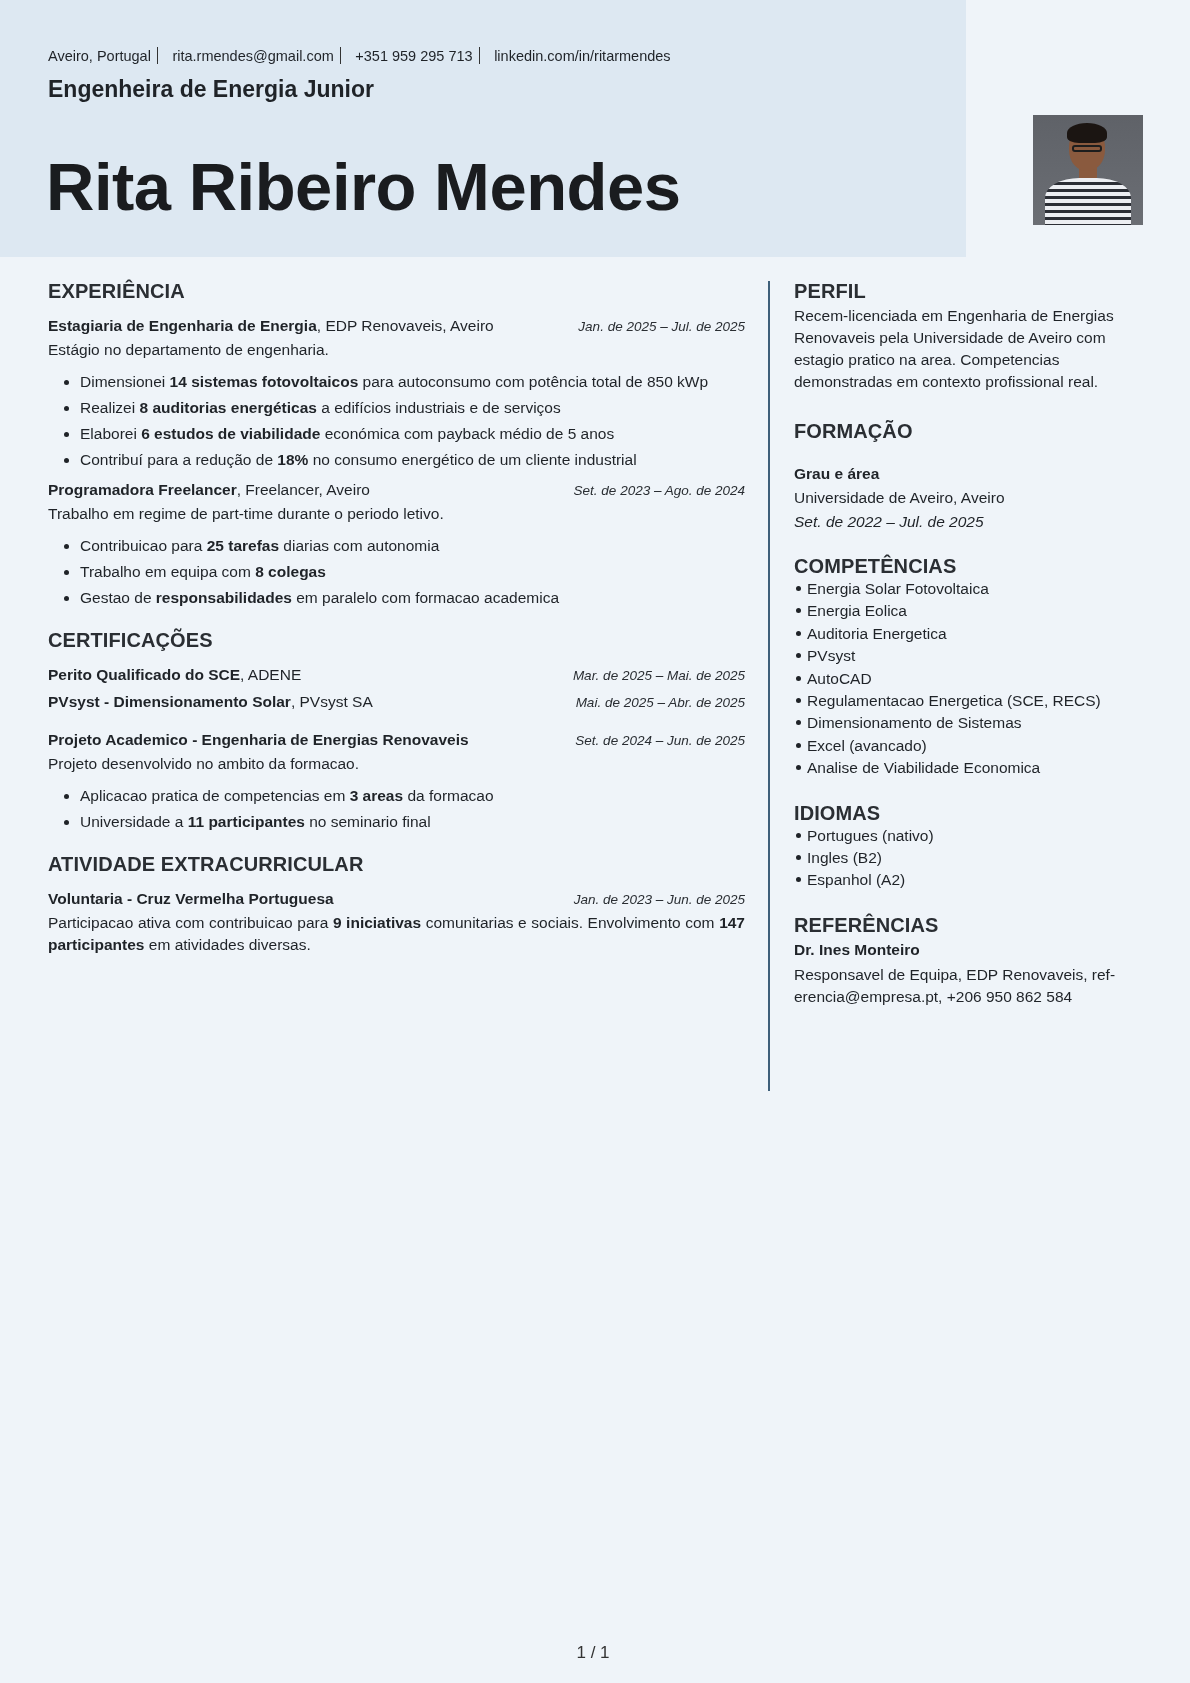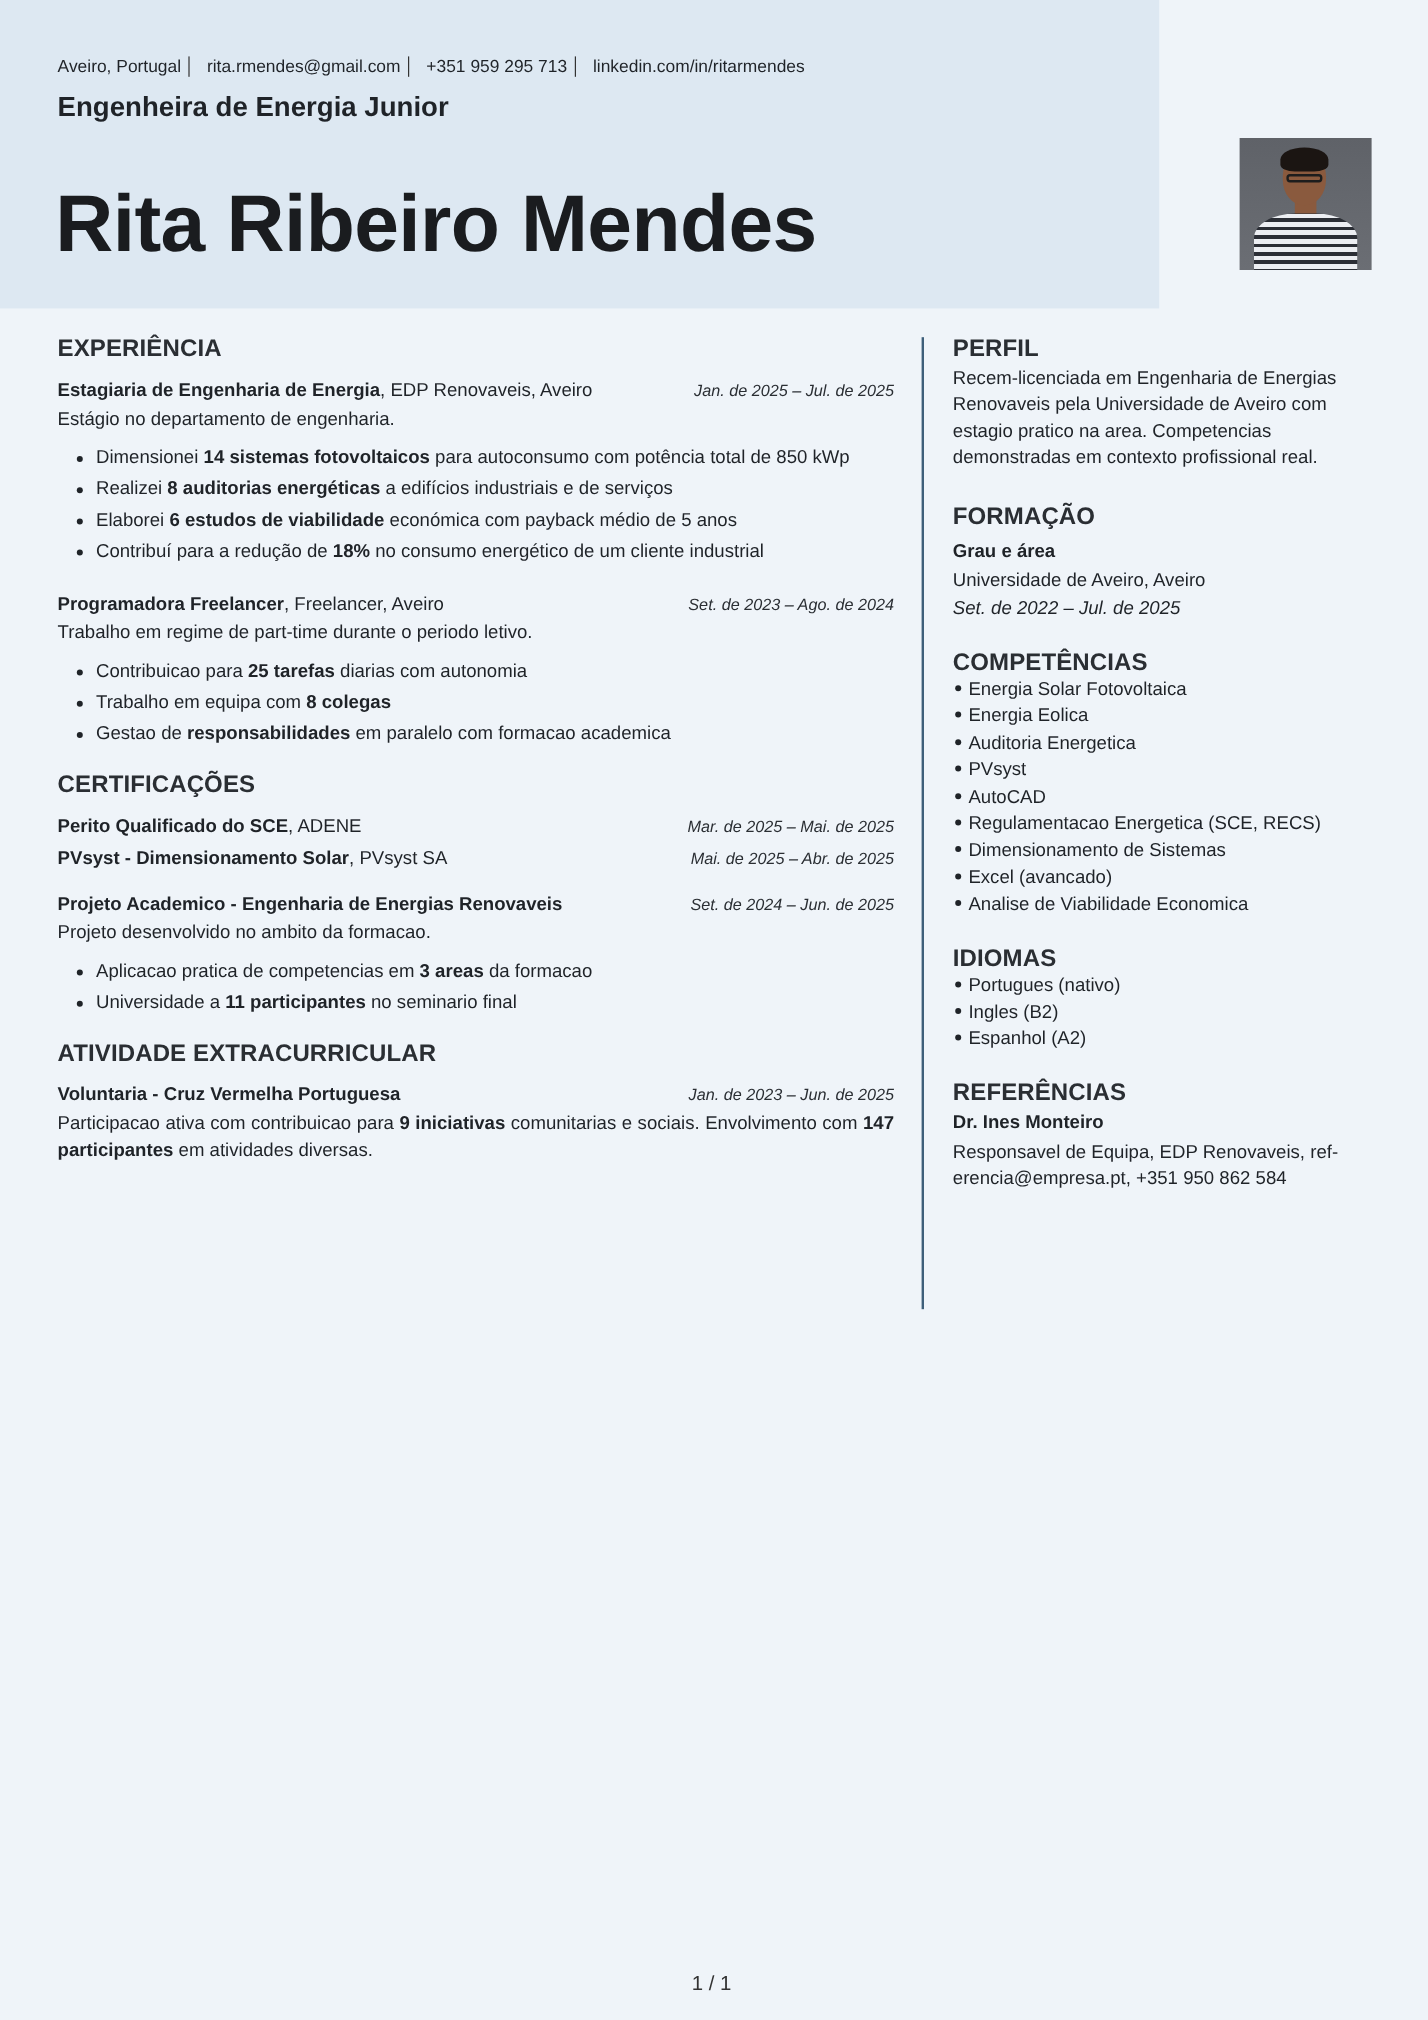--- a/index.html
+++ b/index.html
@@ -137,21 +137,21 @@
       <div class="desc">Estágio no departamento de engenharia.</div>
       <ul class="bul">
         <li><span>Dimensionei </span><b>14 sistemas fotovoltaicos</b><span> para autoconsumo com potência total de 850 kWp</span></li>
         <li><span>Realizei </span><b>8 auditorias energéticas</b><span> a edifícios industriais e de serviços</span></li>
         <li><span>Elaborei </span><b>6 estudos de viabilidade</b><span> económica com payback médio de 5 anos</span></li>
         <li><span>Contribuí para a redução de </span><b>18%</b><span> no consumo energético de um cliente industrial</span></li>
       </ul>
     </div>
 
     <div>
-      <div class="entry-head" style="margin-top:24px">
+      <div class="entry-head" style="margin-top:10px">
         <span class="org"><b>Programadora Freelancer</b><span>, Freelancer, Aveiro</span></span>
         <span class="date">Set. de 2023 – Ago. de 2024</span>
       </div>
       <div class="desc">Trabalho em regime de part-time durante o periodo letivo.</div>
       <ul class="bul">
         <li><span>Contribuicao para </span><b>25 tarefas</b><span> diarias com autonomia</span></li>
         <li><span>Trabalho em equipa com </span><b>8 colegas</b><span></span></li>
         <li><span>Gestao de </span><b>responsabilidades</b><span> em paralelo com formacao academica</span></li>
       </ul>
     </div>
@@ -192,21 +192,21 @@
 </div>
 
 <div class="right">
   <section class="r-sec" style="margin-bottom:27px">
     <div class="sec-title">PERFIL</div>
     <div class="r-text" style="margin-top:2px">Recem-licenciada em Engenharia de Energias Renovaveis pela Universidade de Aveiro com estagio pratico na area. Competencias demonstradas em contexto profissional real.</div>
   </section>
 
   <section class="r-sec">
     <div class="sec-title">FORMAÇÃO</div>
-    <div class="r-text" style="font-weight:bold;margin-top:6px">Grau e área</div>
+    <div class="r-text" style="font-weight:bold;margin-top:20px">Grau e área</div>
     <div class="r-text" style="margin-top:2px">Universidade de Aveiro, Aveiro</div>
     <div class="r-text" style="font-style:italic;margin-top:2px">Set. de 2022 – Jul. de 2025</div>
   </section>
 
   <section class="r-sec">
     <div class="sec-title">COMPETÊNCIAS</div>
     <ul class="r-list">
       <li><span class="dot"></span><span>Energia Solar Fotovoltaica</span></li>
       <li><span class="dot"></span><span>Energia Eolica</span></li>
       <li><span class="dot"></span><span>Auditoria Energetica</span></li>
@@ -224,17 +224,17 @@
     <ul class="r-list">
       <li><span class="dot"></span><span>Portugues (nativo)</span></li>
       <li><span class="dot"></span><span>Ingles (B2)</span></li>
       <li><span class="dot"></span><span>Espanhol (A2)</span></li>
     </ul>
   </section>
 
   <section class="r-sec">
     <div class="sec-title">REFERÊNCIAS</div>
     <div class="r-text" style="font-weight:bold;margin-top:2px">Dr. Ines Monteiro</div>
-    <div class="r-text" style="margin-top:3px">Responsavel de Equipa, EDP Renovaveis, ref-erencia@empresa.pt, +351 950 862 584</div>
+    <div class="r-text" style="margin-top:3px">Responsavel de Equipa, EDP Renovaveis, ref-erencia@empresa.pt, +206 950 862 584</div>
   </section>
 </div>
 
 <div class="page-num">1 / 1</div>
 
 </body></html>

